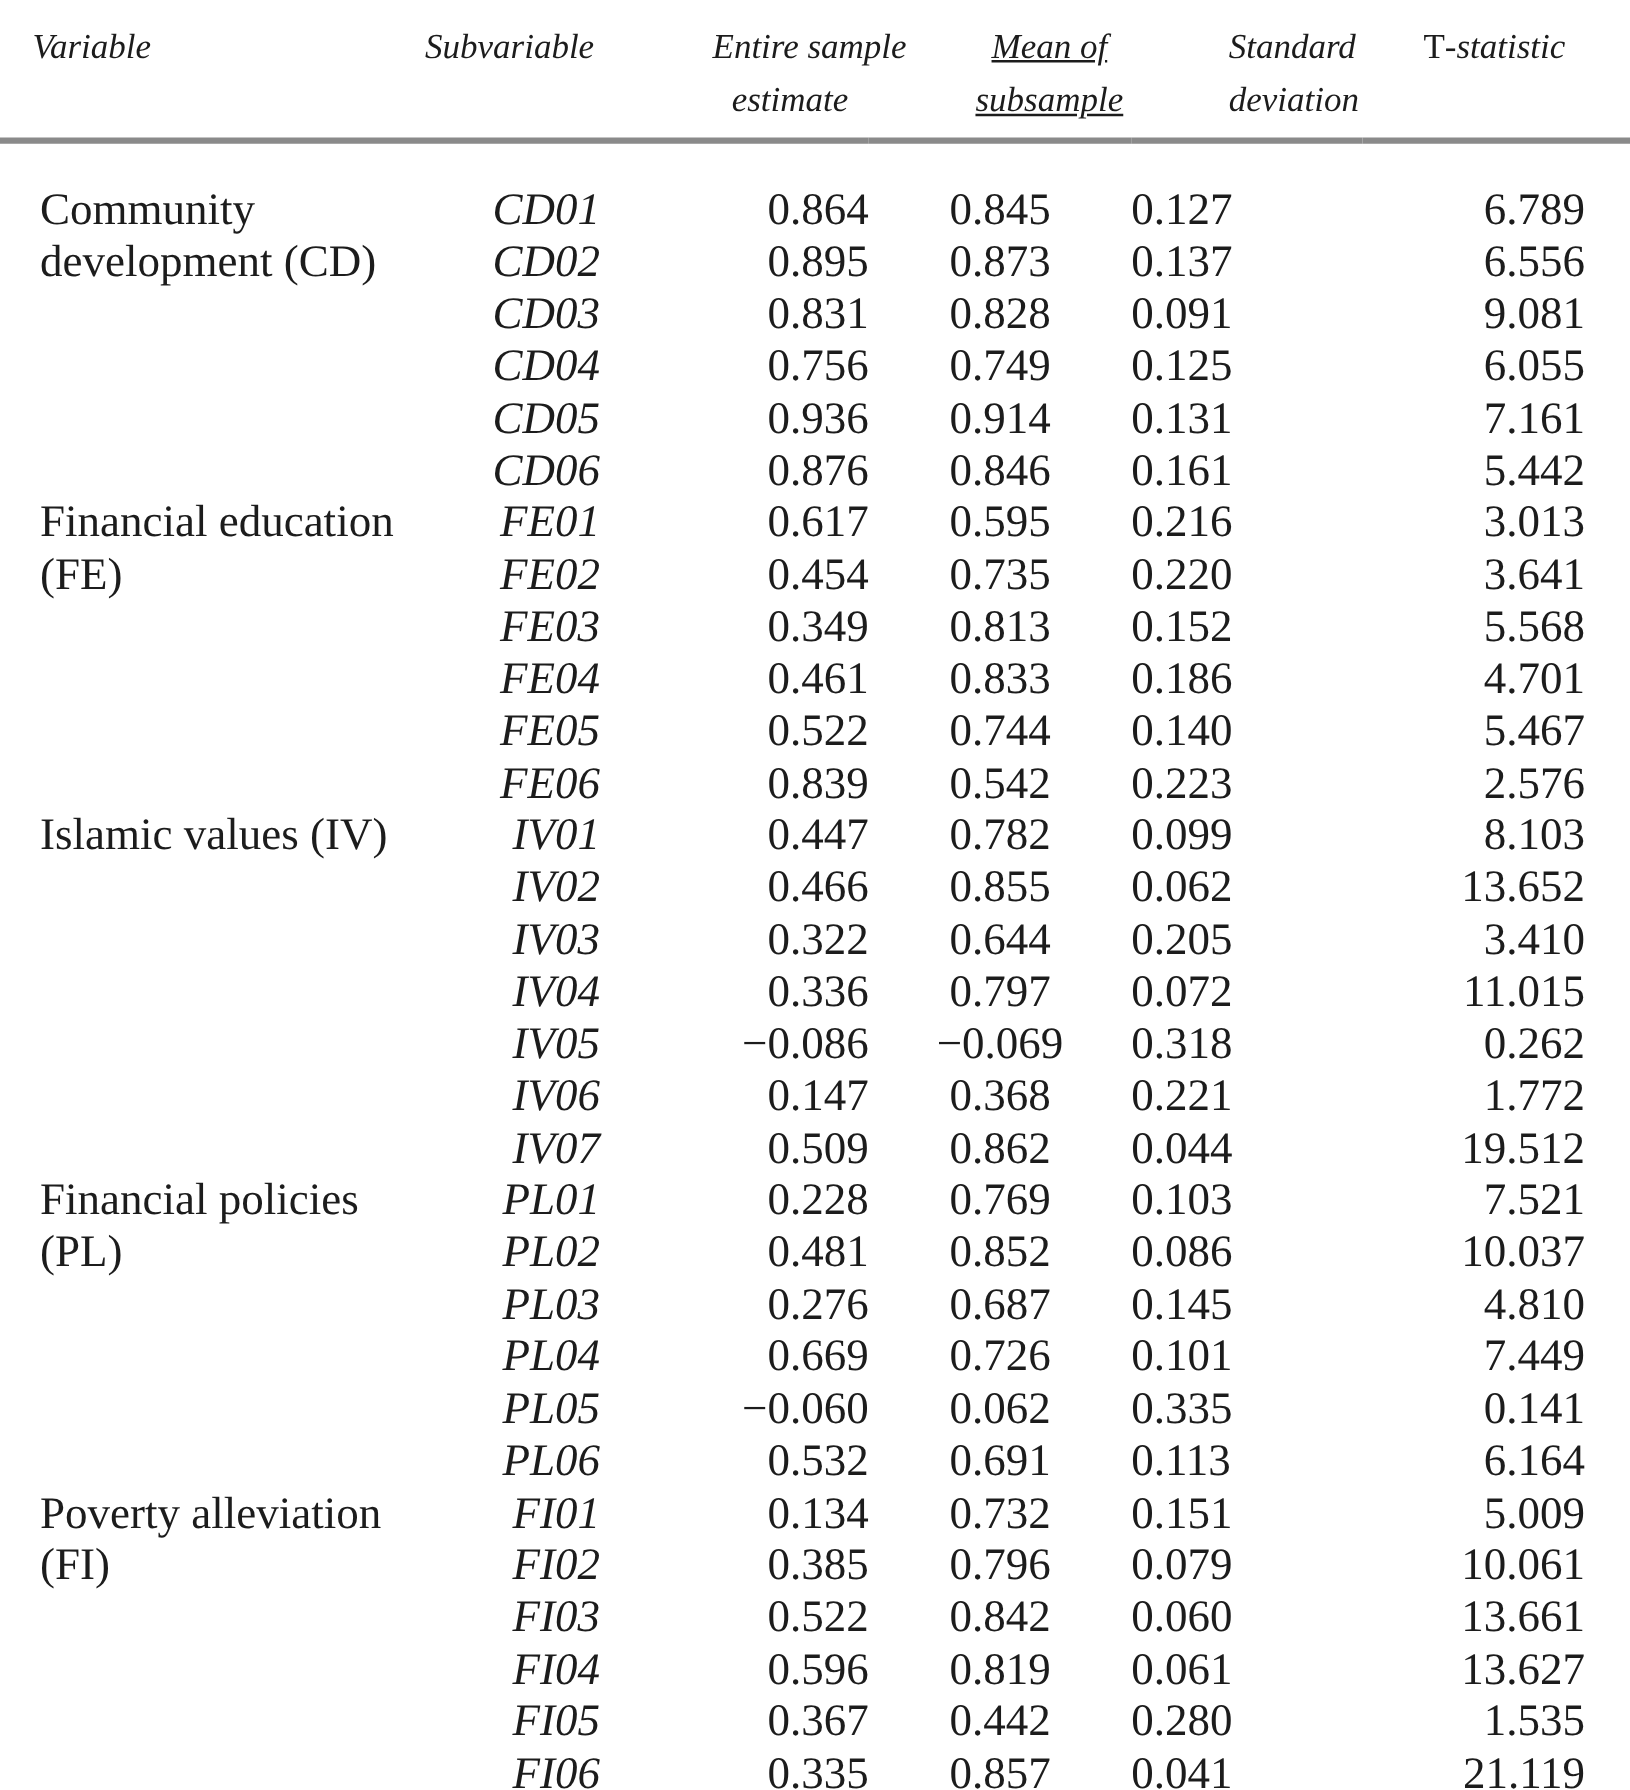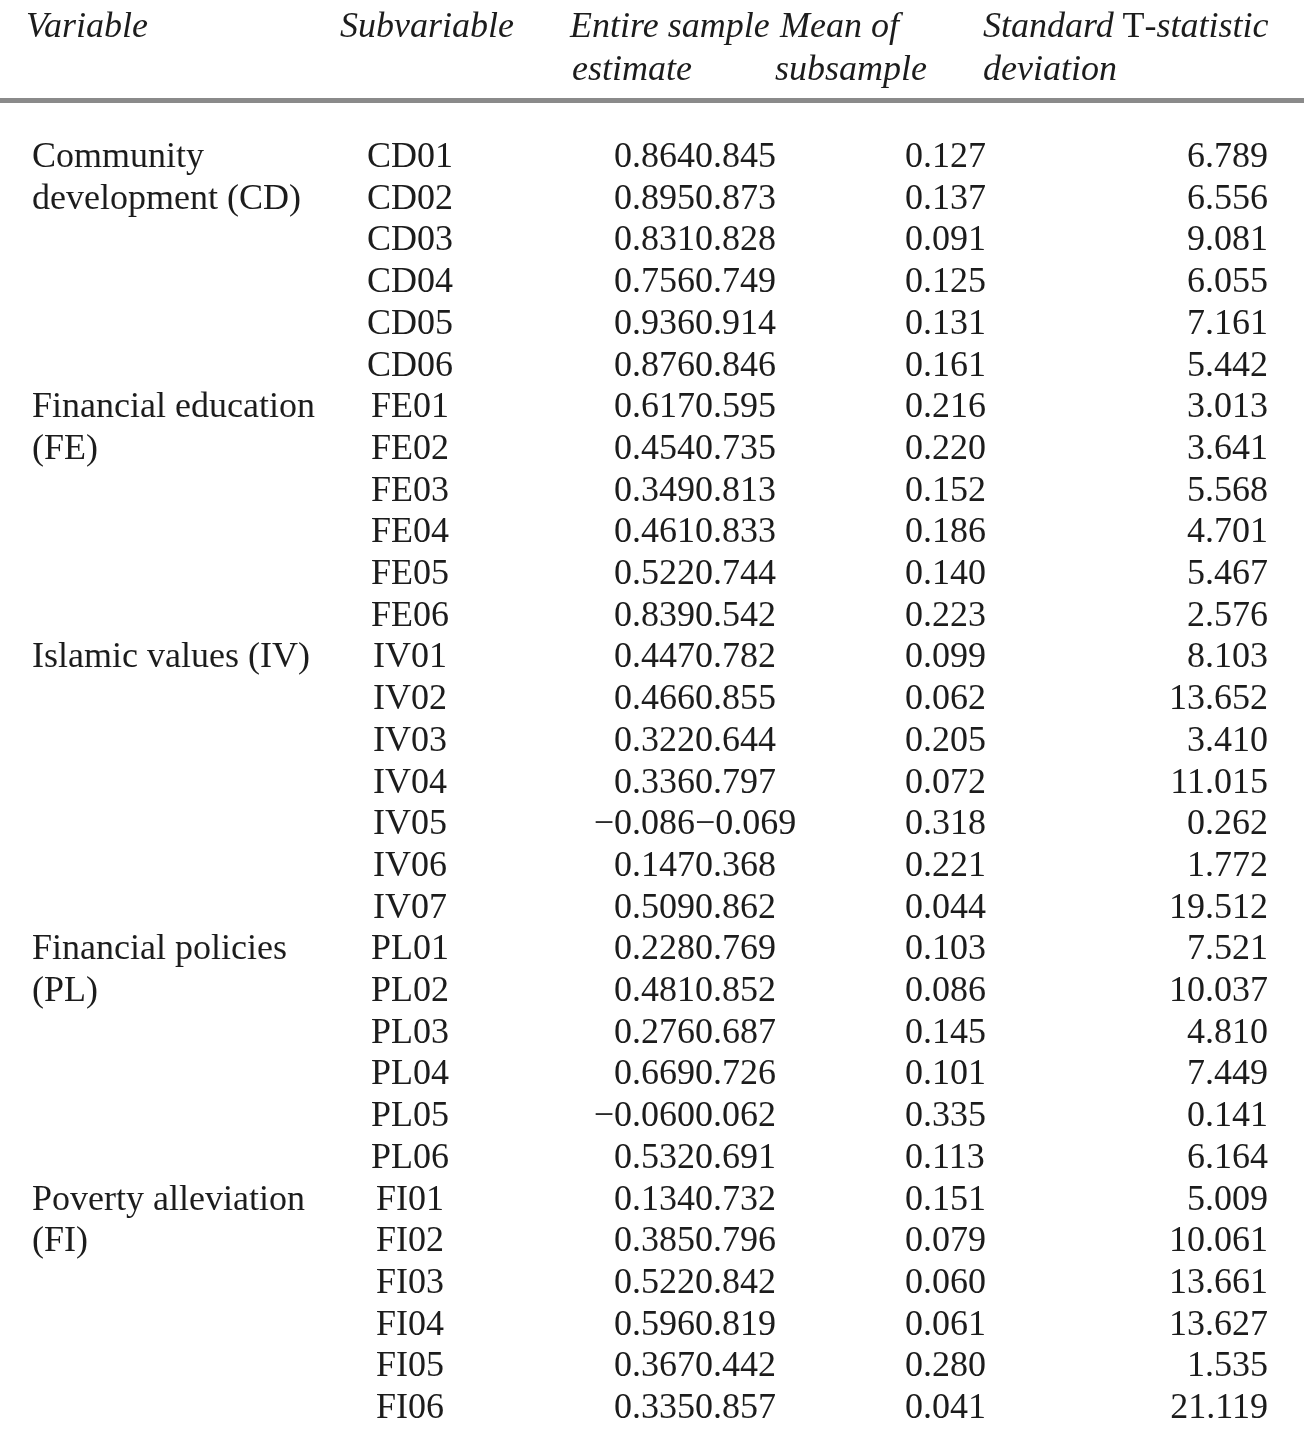--- a/index.html
+++ b/index.html
@@ -13,48 +13,48 @@
   }
   table.stats {
     border-collapse: collapse;
     table-layout: fixed;
     width: 1304px;
   }
   
   thead th {
     font-weight: normal;
     font-style: italic;
-    font-size: 36px;
+    font-size: 28px;
     vertical-align: top;
-    padding-top: 4px;
+    padding-top: 16px;
     padding-bottom: 8px;
     border-bottom: 5px solid #8a8a8a;
   }
   thead th div { line-height: 43px; white-space: nowrap; }
   .th1 { text-align: left;   padding-left: 26px; }
   .th2 { text-align: left;   padding-left: 28px; }
   .th3 { text-align: center; padding-left: 90px; }
-  .th4 { text-align: center; padding-left: 80px; }
+  .th4 { text-align: center; padding-left: 80px; text-decoration: underline; }
   .th5 { text-align: left;   padding-left: 78px; }
   .th6 { text-align: center;  padding-right: 4px; font-family: Liberation Serif, serif; }
   .roman { font-style: normal; }
   
   tbody td {
     font-size: 36px;
     line-height: 41.7px;
     height: 41.7px;
     padding: 0;
     vertical-align: top;
     white-space: nowrap;
   }
   tbody tr.first td { padding-top: 32px; }
   .c1 { text-align: left;  padding-left: 32px; }
-  .c2 { text-align: center;  padding-left: 28px; }
+  .c2 { text-align: right;  padding-left: 28px; font-style: italic; }
   .c3 { text-align: right; }
-  .c4 { text-align: left; }
+  .c4 { text-align: center; }
   .c5 { text-align: left; }
   .c6 { text-align: right; padding-right: 36px; font-family: Liberation Serif, serif; }
   .vgroup div { line-height: 41.7px; white-space: nowrap; }
 </style>
 </head>
 <body>
 
 <table class="stats">
   <colgroup>
     <col style="width:312px">

